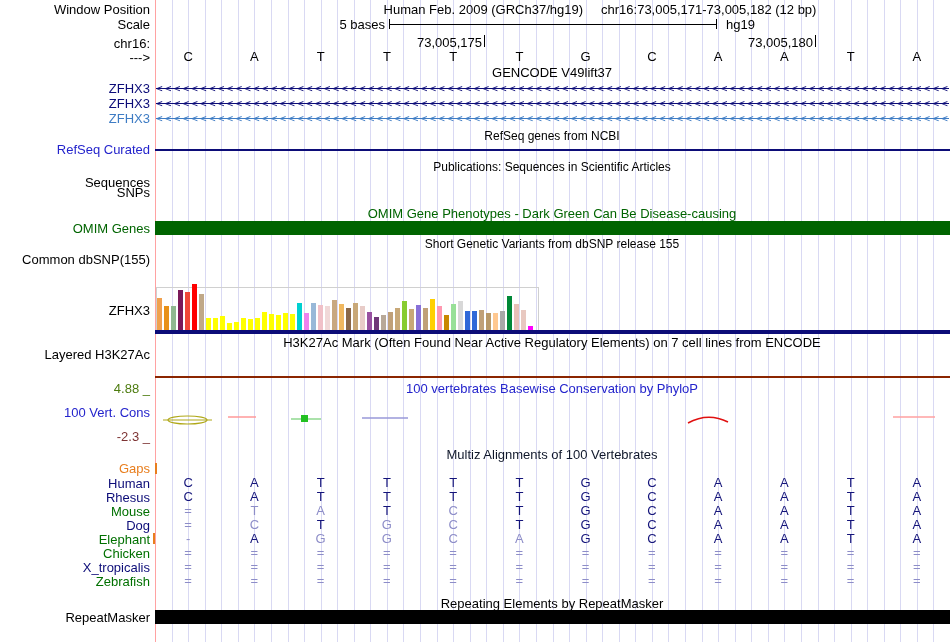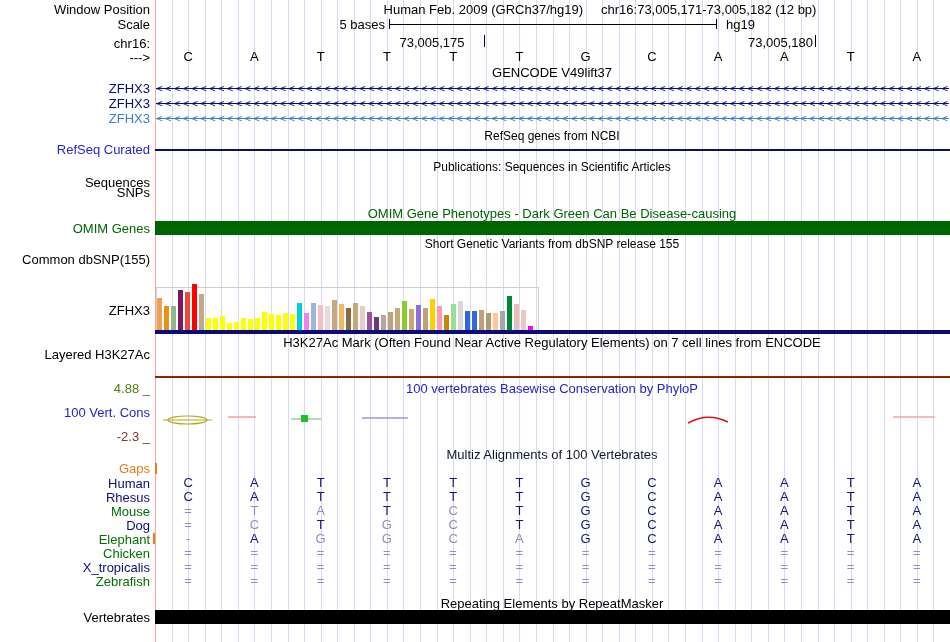--- a/index.html
+++ b/index.html
@@ -82,21 +82,21 @@
   <div class="ctr" style="left:600px;top:3px"><span>Human Feb. 2009 (GRCh37/hg19)</span><span style="margin-left:18px">chr16:73,005,171-73,005,182 (12 bp)</span></div>
 
   <div class="lab" style="top:18px">Scale</div>
   <div style="position:absolute;left:285px;top:18px;width:100px;text-align:right;font-size:13px;line-height:13px">5 bases</div>
   <div style="position:absolute;left:389px;top:24px;width:328px;height:1px;background:#000"></div>
   <div class="tick" style="left:389px;top:19px;height:10px"></div>
   <div class="tick" style="left:716px;top:19px;height:10px"></div>
   <div style="position:absolute;left:726px;top:18px;font-size:13px;line-height:13px">hg19</div>
 
   <div class="lab" style="top:37px">chr16:</div>
-  <div style="position:absolute;left:382px;top:36px;width:100px;text-align:center;font-size:13px;line-height:13px">73,005,175</div>
+  <div style="position:absolute;left:382px;top:36px;width:100px;text-align:right;font-size:13px;line-height:13px">73,005,175</div>
   <div class="tick" style="left:484px;top:35px;height:12px"></div>
   <div style="position:absolute;left:713px;top:36px;width:100px;text-align:right;font-size:13px;line-height:13px">73,005,180</div>
   <div class="tick" style="left:815px;top:35px;height:12px"></div>
 
   <div class="lab" style="top:51px">---&gt;</div>
   <div id="sequence-row">
       <span class="seq" style="left: 158.125px; top: 50px;">C</span>
       <span class="seq" style="left: 224.375px; top: 50px;">A</span>
       <span class="seq" style="left: 290.625px; top: 50px;">T</span>
       <span class="seq" style="left: 356.875px; top: 50px;">T</span>
@@ -335,15 +335,15 @@
         <span class="alncell" style="left: 400.625px; color: rgb(141, 141, 200);">=</span>
         <span class="alncell" style="left: 466.875px; color: rgb(141, 141, 200);">=</span>
         <span class="alncell" style="left: 533.125px; color: rgb(141, 141, 200);">=</span>
         <span class="alncell" style="left: 599.375px; color: rgb(141, 141, 200);">=</span>
         <span class="alncell" style="left: 665.625px; color: rgb(141, 141, 200);">=</span>
         <span class="alncell" style="left: 731.875px; color: rgb(141, 141, 200);">=</span>
       </div>
     </div>
 
   <div class="ctr" style="top:597px">Repeating Elements by RepeatMasker</div>
-  <div class="lab" style="top:611px">Vertebrates</div>
+  <div class="lab" style="top:611px">RepeatMasker</div>
   <div class="trackline" style="top:610px;height:14px;background:#000"></div>
 </div>
 
 </body></html>

